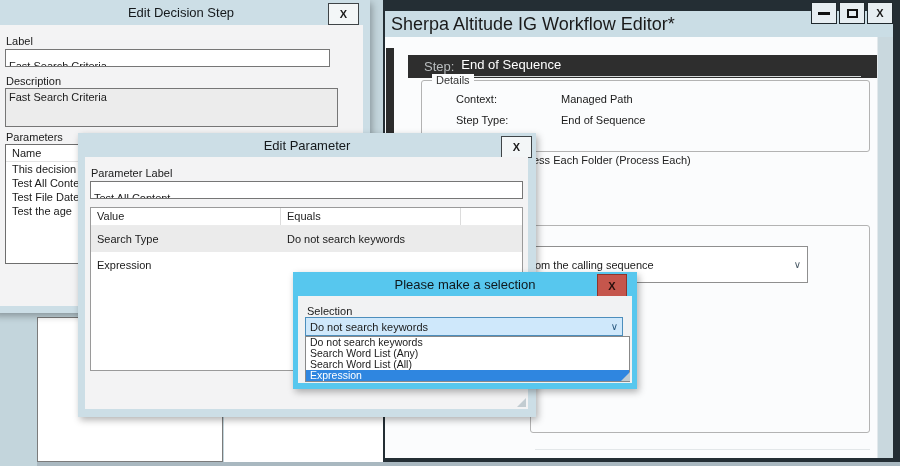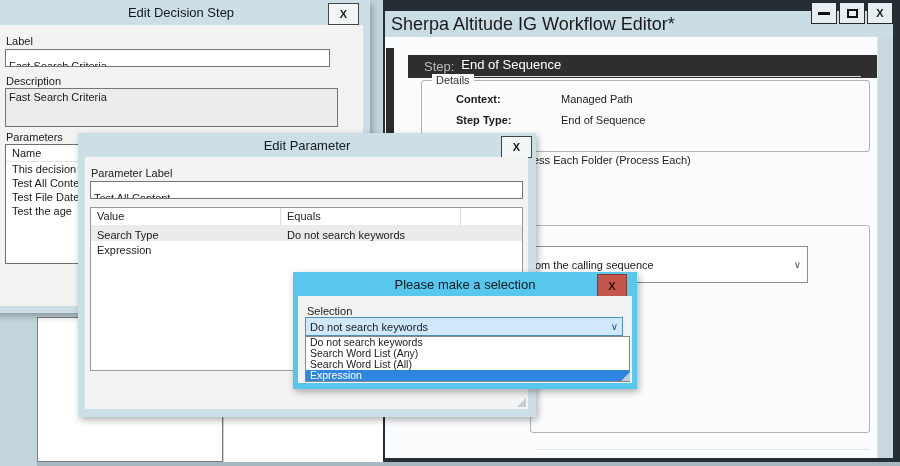--- a/index.html
+++ b/index.html
@@ -17,21 +17,21 @@
   .icon-max{width:11px;height:9px;border:2px solid #111;box-sizing:border-box}
   .mwin-content{position:absolute;left:2px;top:37px;right:7px;bottom:4px;background:#fbfcfd;overflow:hidden}
   .dark-strip{position:absolute;left:1px;top:11px;width:8px;height:285px;background:#2c2c2c}
   .step-bar{position:absolute;left:23px;top:18px;width:469px;height:23px;background:#2e2e2e;
             display:flex;align-items:center;padding:0 16px;box-sizing:border-box}
   .step-label{color:#b9bdbf;font-size:13px}
   .step-value{color:#fff;font-size:13px;margin-left:7px;flex:1;border-bottom:1px solid #d6dadb;height:20px;line-height:18px}
   .groupbox{position:absolute;border:1px solid #b3b3b3;border-radius:3px}
   .gb-details{left:36px;top:43px;width:447px;height:70px}
   .gb-label{position:absolute;top:-7px;left:10px;background:#fbfcfd;padding:0 4px;color:#333}
-  .det-label{position:absolute;left:34px;font-weight:bold}
+  .det-label{position:absolute;left:34px;font-weight:normal}
   .det-value{position:absolute;left:139px}
   .gb2{left:145px;top:188px;width:338px;height:206px}
   .partial-label{position:absolute;left:148px;top:117px;color:#222}
   .main-combo{position:absolute;left:143px;top:209px;width:280px;height:37px;background:#fff;
               border:1px solid #8f8f8f;display:flex;align-items:center;padding:0 6px;box-sizing:border-box}
   .combo-chevron{margin-left:auto;color:#4a5a66;font-size:10px;line-height:10px}
   .right-strip{position:absolute;right:0;top:0;width:15px;height:100%;background:#c9d8de;border-left:1px solid #e3e9ec}
   .thin-line{position:absolute;left:150px;top:412px;width:335px;height:1px;background:#e3e7e9}
 
   
@@ -65,21 +65,21 @@
 
   
   .dlg-ep{left:78px;top:133px;width:458px;height:284px;background:#ccdee6;z-index:4}
   .ep-close{right:4px;top:3px}
   .ep-body{left:7px;top:24px;right:8px;bottom:8px}
   .lv{position:absolute;left:5px;top:50px;width:433px;height:164px;background:#fff;
       border:1px solid #9a9a9a;box-sizing:border-box}
   .lv-hdr{display:flex;height:17px;border-bottom:1px solid #ececec}
   .lv-hc{padding:2px 0 0 6px;border-right:1px solid #dcdcdc;box-sizing:border-box;color:#222}
   .lv-hc1{width:190px}.lv-hc2{width:180px}.lv-hc3{flex:1;border-right:none}
-  .lv-row{display:flex;height:15px;align-items:flex-end}
+  .lv-row{display:flex;height:26px;align-items:center}
   .lv-row-sel{background:#ebebeb}
   .lv-c1{width:190px;padding-left:6px;box-sizing:border-box;white-space:nowrap;overflow:hidden}
   .lv-c2{width:180px;padding-left:6px;box-sizing:border-box;white-space:nowrap;overflow:hidden}
 
   
   .dlg-sel{left:293px;top:272px;width:344px;height:117px;background:#57c7ee;z-index:5}
   .sel-title{color:#10181c}
   .sel-close{right:10px;top:2px;width:30px;height:23px;background:#c5564c;border:1px solid #8e352c;color:#2a100d}
   .sel-body{position:absolute;left:5px;top:24px;right:5px;bottom:6px;background:#f1f2f3}
   .sel-combo{position:absolute;left:7px;top:21px;width:318px;height:19px;background:#cfe8fb;

